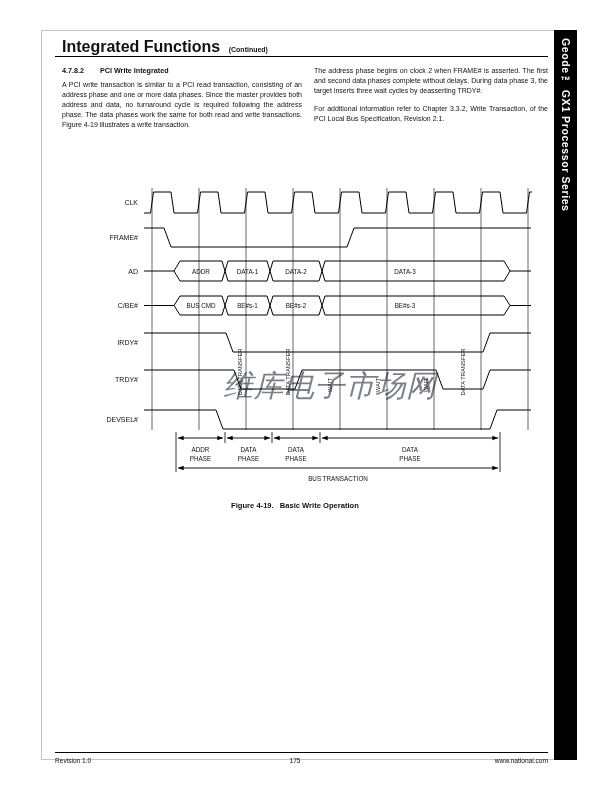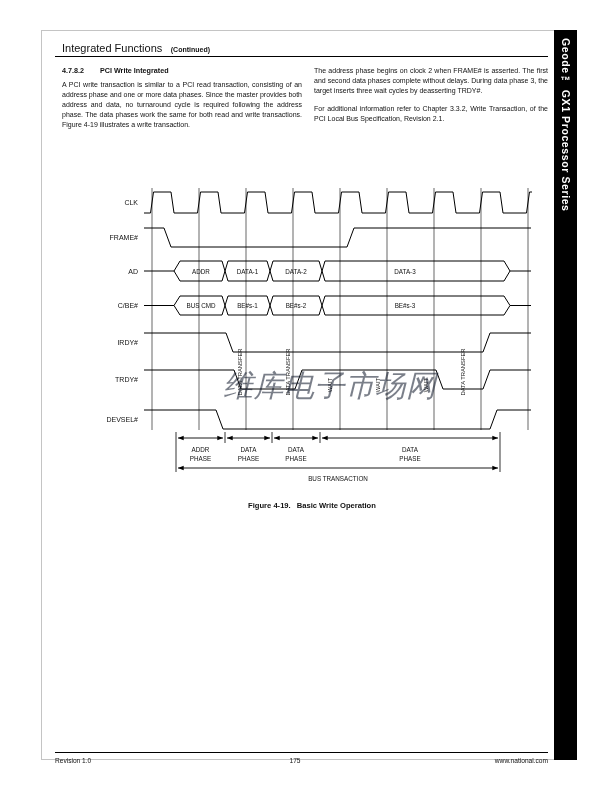--- a/index.html
+++ b/index.html
@@ -13,21 +13,21 @@
   }
   .sidebar {
     position:absolute; left:554px; top:30px; width:23px; height:730px; background:#000;
   }
   .sidebar-text {
     position:absolute; top:8px; left:50%; transform:translateX(-50%);
     writing-mode:vertical-rl; color:#fff; font-weight:bold; font-size:10.5px;
     letter-spacing:0.6px; white-space:nowrap;
   }
   .header { position:absolute; left:62px; top:38px; white-space:nowrap; }
-  .header-title { font-size:11px; font-weight:normal;margin-top:12px; }
+  .header-title { font-size:16px; font-weight:bold;margin-top:12px; }
   .header-cont  { font-size:7px;  font-weight:bold; margin-left:4px; }
   .header-rule  { position:absolute; left:55px; top:56px; width:493px; height:1px; background:#000; }
 
   .col-left  { position:absolute; left:62px;  top:66px; width:240px; }
   .col-right { position:absolute; left:314px; top:66px; width:234px; }
   .sec-heading { font-size:7.2px; font-weight:bold; margin:0 0 5px 0; }
   .sec-num { margin-right:14px; }
   .bodytext { font-size:7px; line-height:10px; text-align:justify; margin:0 0 8px 0; }
 
   svg.diagram { position:absolute; left:0; top:0; }
@@ -35,21 +35,21 @@
   .sig-label   { font-size:7px; }
   .bus-label   { font-size:6.3px; text-anchor:middle; }
   .vert-label  { font-size:5.8px; text-anchor:middle; }
   .phase-label { font-size:6.3px; text-anchor:middle; }
   .wave  { fill:none; stroke:#000; stroke-width:1; }
   .grid  { fill:none; stroke:#000; stroke-width:0.6; }
   .tick  { fill:none; stroke:#000; stroke-width:0.8; }
   .arrow { stroke:#000; stroke-width:0.9; }
 
   .caption {
-    position:absolute; left:59px; top:501px; width:506px; text-align:center;
+    position:absolute; left:42px; top:501px; width:506px; text-align:center;
     font-weight:bold; font-size:7.6px;
   }
   .caption .cap-title { margin-left:6px; }
 
   .watermark {
     position:absolute; left:223px; top:366px; font-size:30px; color:#0f172a;
     opacity:0.55; letter-spacing:0.5px; white-space:nowrap; z-index:5;font-style:italic;
   }
 
   .footer-line   { position:absolute; left:55px; top:752px; width:493px; height:1px; background:#000; }

